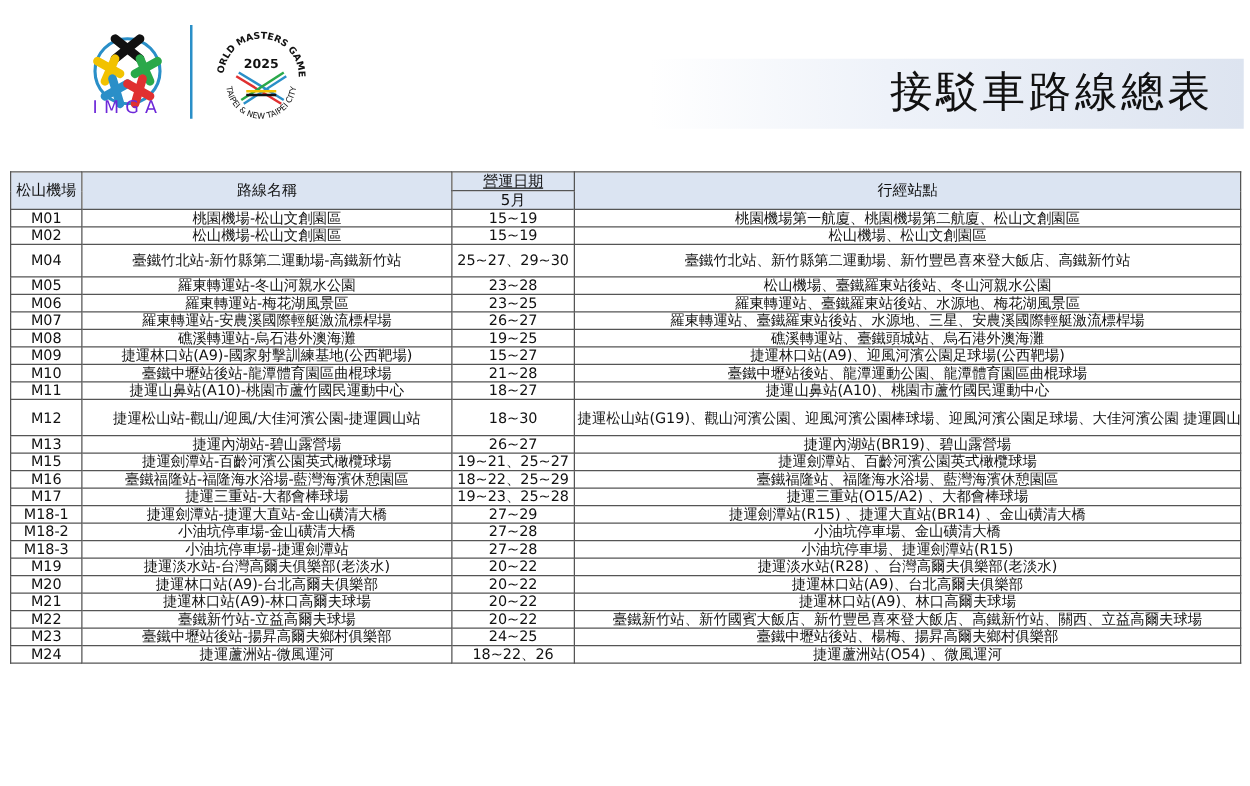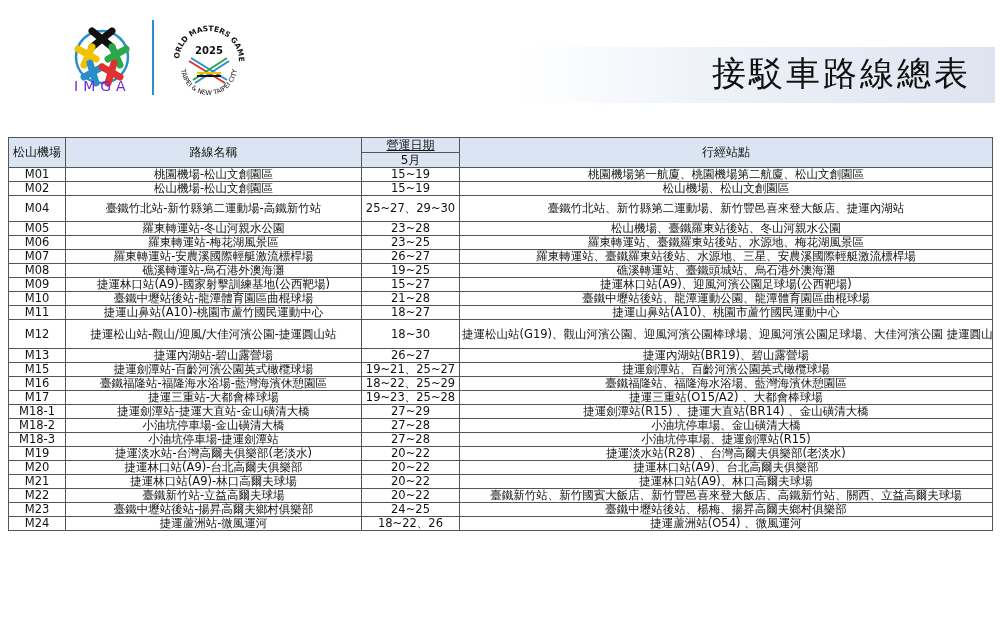--- a/index.html
+++ b/index.html
@@ -111,21 +111,21 @@
       <tr class="r">
         <td class="code">M02</td>
         <td class="name">松山機場-松山文創園區</td>
         <td class="dates">15~19</td>
         <td class="stops vline">松山機場、松山文創園區</td>
       </tr>
       <tr class="r tall">
         <td class="code">M04</td>
         <td class="name">臺鐵竹北站-新竹縣第二運動場-高鐵新竹站</td>
         <td class="dates">25~27、29~30</td>
-        <td class="stops vline">臺鐵竹北站、新竹縣第二運動場、新竹豐邑喜來登大飯店、捷運內湖站</td>
+        <td class="stops vline">臺鐵竹北站、新竹縣第二運動場、新竹豐邑喜來登大飯店、高鐵新竹站</td>
       </tr>
       <tr class="r">
         <td class="code">M05</td>
         <td class="name">羅東轉運站-冬山河親水公園</td>
         <td class="dates">23~28</td>
         <td class="stops vline">松山機場、臺鐵羅東站後站、冬山河親水公園</td>
       </tr>
       <tr class="r">
         <td class="code">M06</td>
         <td class="name">羅東轉運站-梅花湖風景區</td>

